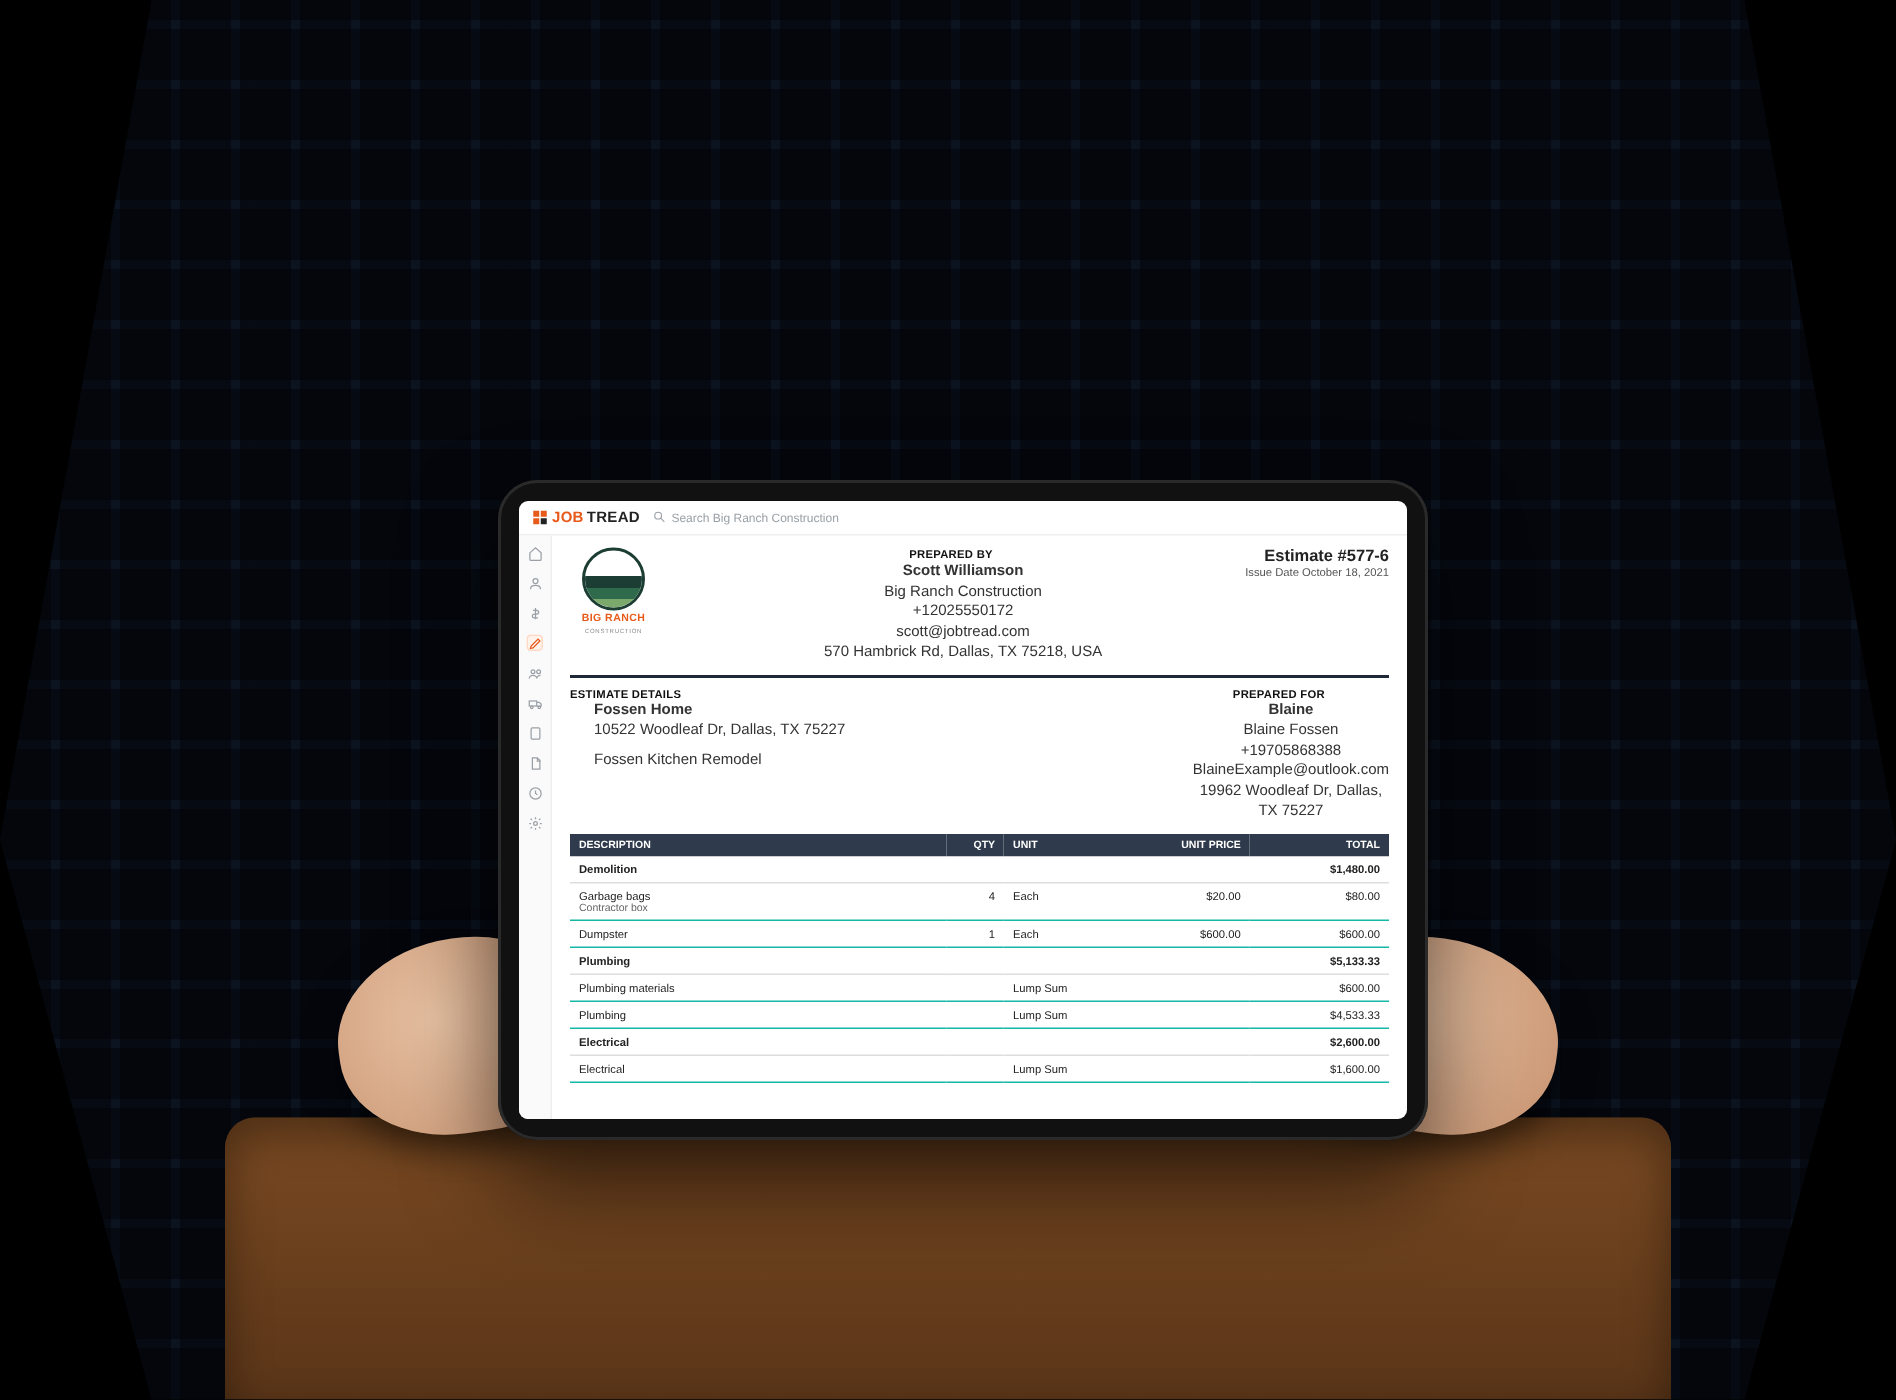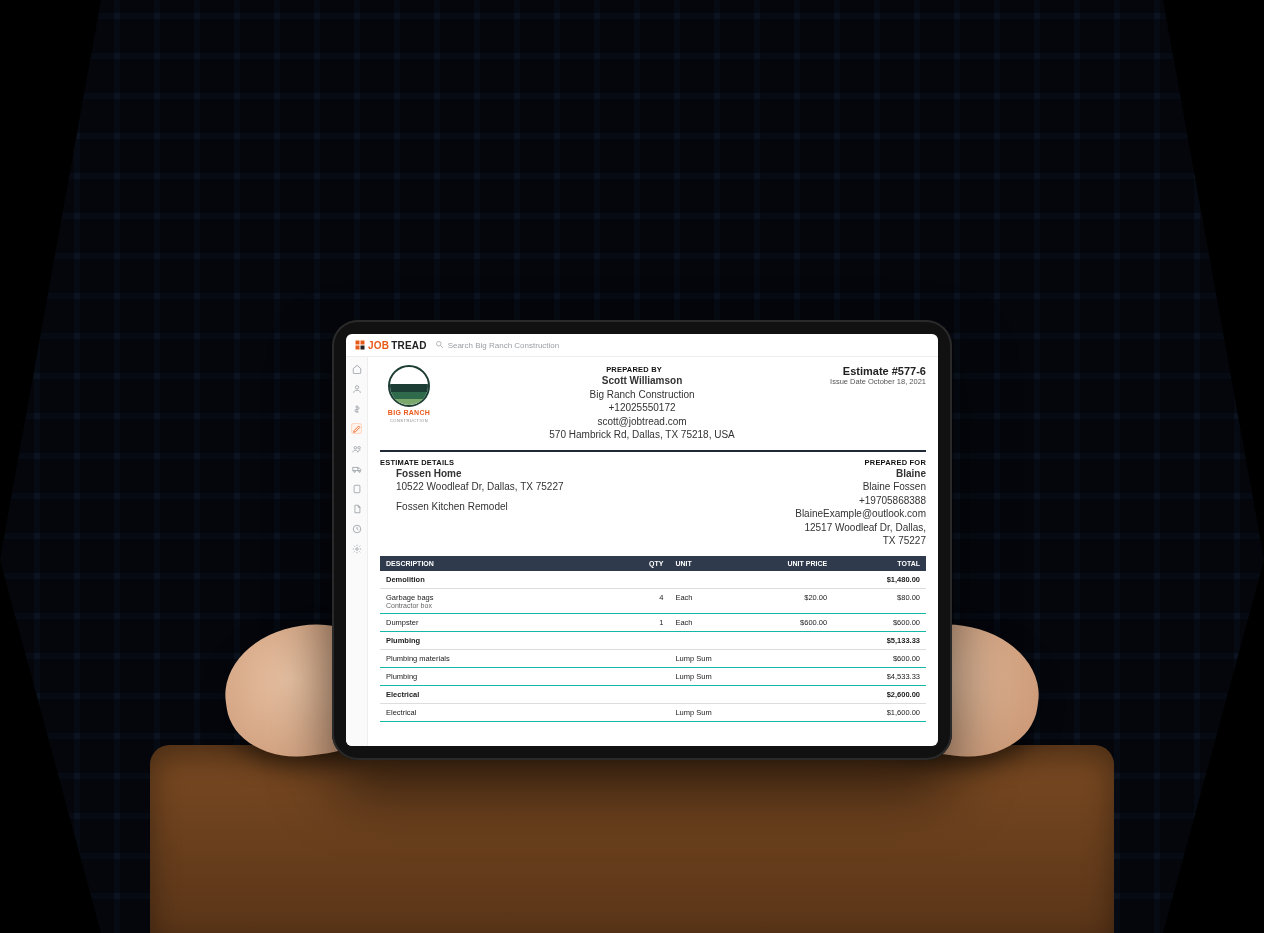--- a/index.html
+++ b/index.html
@@ -75,21 +75,21 @@
   .line { font-size: 10px; color: #333; line-height: 1.35; margin-left: 16px; }
 
   .est-right { text-align: right; }
   .est-title { font-size: 11px; font-weight: 800; }
   .est-issue { font-size: 7.5px; color: #555; }
 
   .rule { height: 2px; background: #1f2937; margin: 8px 0 6px; }
 
   .two-col { display: flex; justify-content: space-between; gap: 20px; }
   .col { max-width: 55%; }
-  .col.right { text-align: right; max-width: 40%; }
+  .col.right { text-align: center; max-width: 40%; }
 
   
   table { width: 100%; border-collapse: collapse; margin-top: 8px; table-layout: fixed; }
   thead th { background: #2f3b4c; color: #fff; font-size: 7px; font-weight: 700; padding: 4px 6px; text-align: left; }
   thead th.r { text-align: right; }
   tbody td { font-size: 7.5px; padding: 4px 6px; border-bottom: 1px solid #14b8a6; vertical-align: top; }
   tbody td.r { text-align: right; }
   tr.section td { font-weight: 800; background: #fff; border-bottom: 1px solid #ddd; }
   tr.section td.total { text-align: right; }
   .subline { color: #666; font-size: 7px; }
@@ -233,21 +233,21 @@
               <div class="line bold">Fossen Home</div>
               <div class="line">10522 Woodleaf Dr, Dallas, TX 75227</div>
               <div class="line" style="margin-top:6px">Fossen Kitchen Remodel</div>
             </div>
             <div class="col right">
               <div class="label">PREPARED FOR</div>
               <div class="line bold">Blaine</div>
               <div class="line">Blaine Fossen</div>
               <div class="line">+19705868388</div>
               <div class="line">BlaineExample@outlook.com</div>
-              <div class="line">12517 Woodleaf Dr, Dallas,</div>
+              <div class="line">19962 Woodleaf Dr, Dallas,</div>
               <div class="line">TX 75227</div>
             </div>
           </div>
 
           <table>
             <colgroup>
               <col class="c-desc">
                 <col class="c-qty">
                 <col class="c-unit">
                 <col class="c-up">

